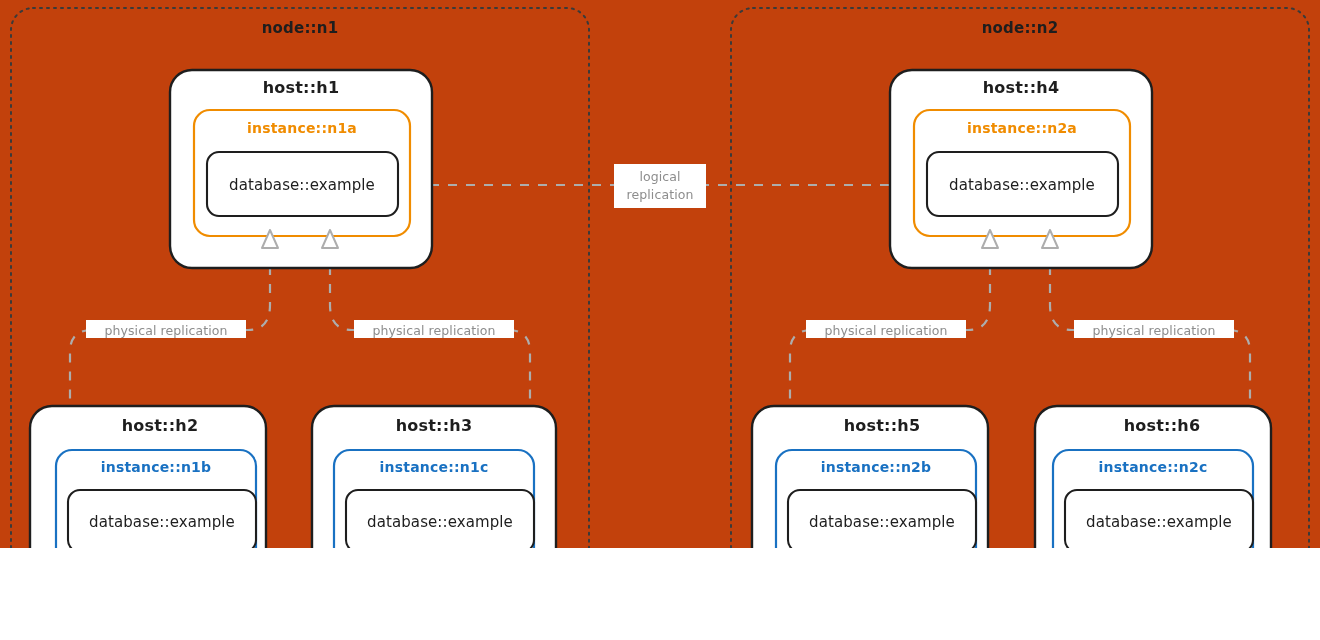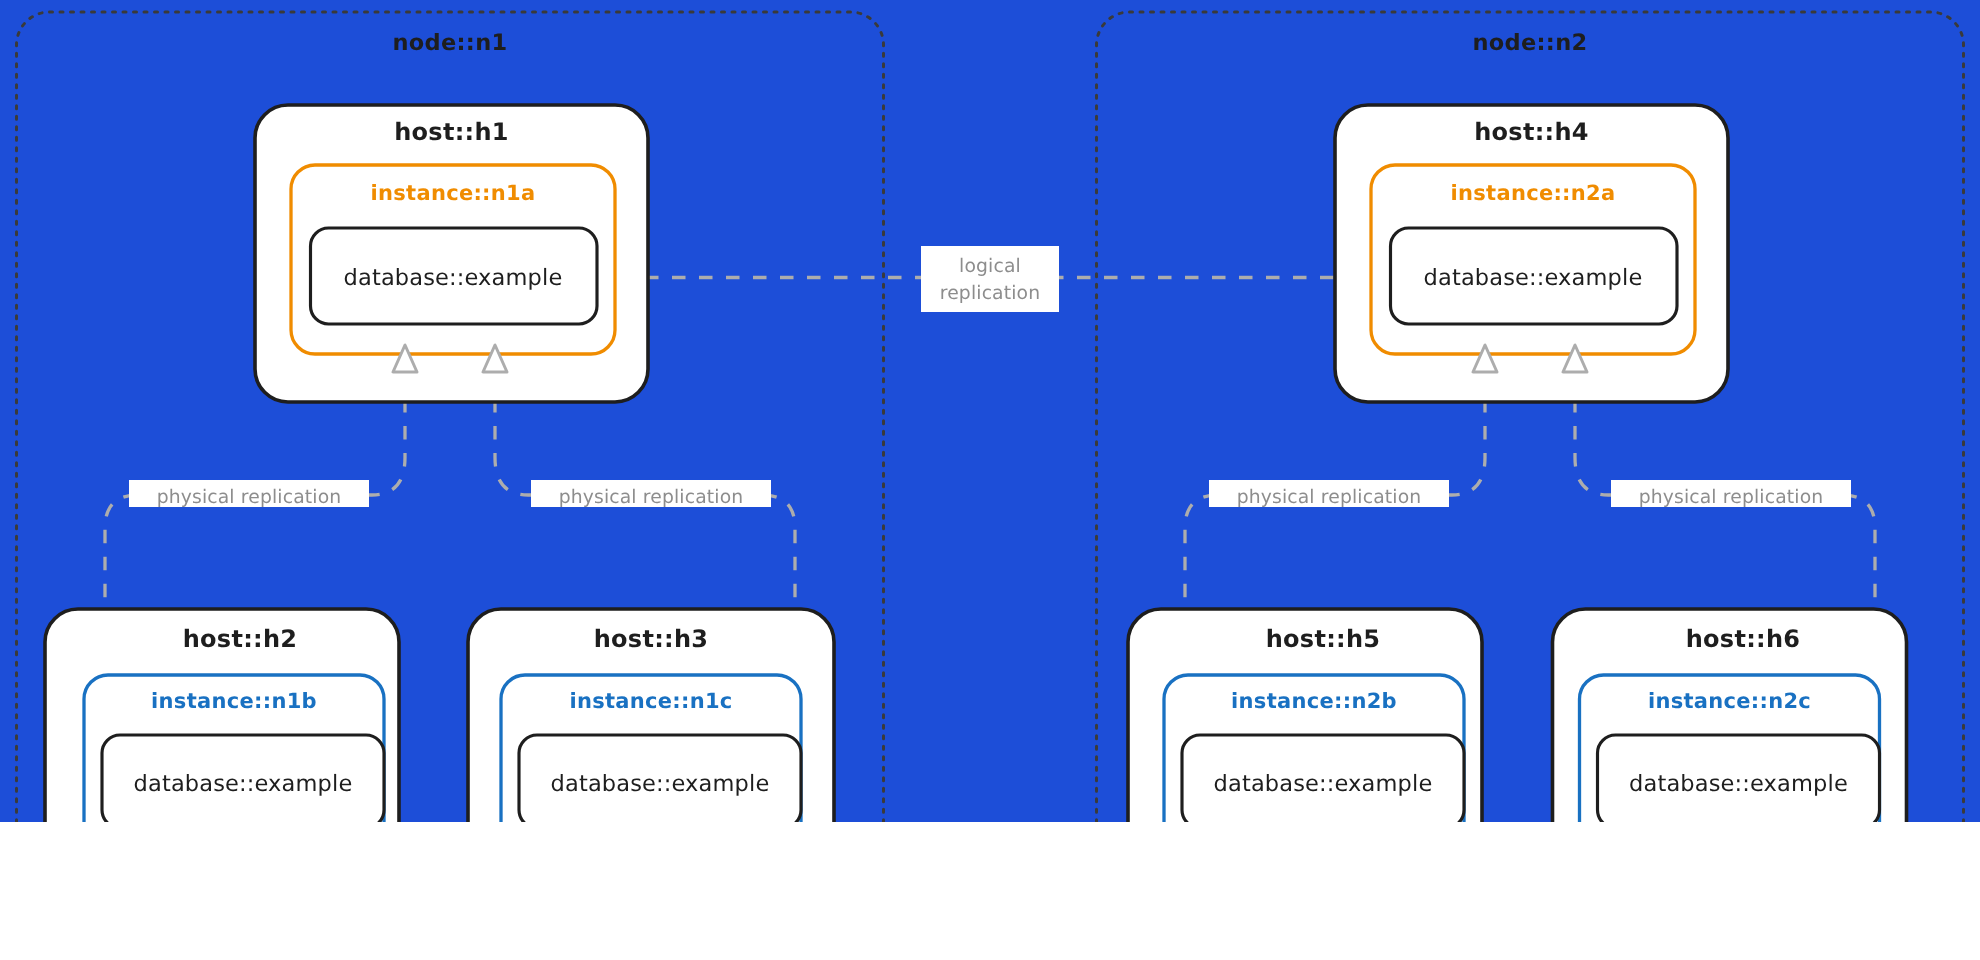--- a/index.html
+++ b/index.html
@@ -7,21 +7,21 @@
     padding: 0;
     background: #ffffff;
   }
   body {
     font-family: "DejaVu Sans", sans-serif;
   }
   #canvas {
     position: relative;
     width: 1320px;
     height: 548px;
-    background: #1d4ed8;
+    background: #c2410c;
     overflow: hidden;
   }
   svg.layer {
     position: absolute;
     left: 0;
     top: 0;
     width: 1320px;
     height: 640px;
   }
   .node-label {

